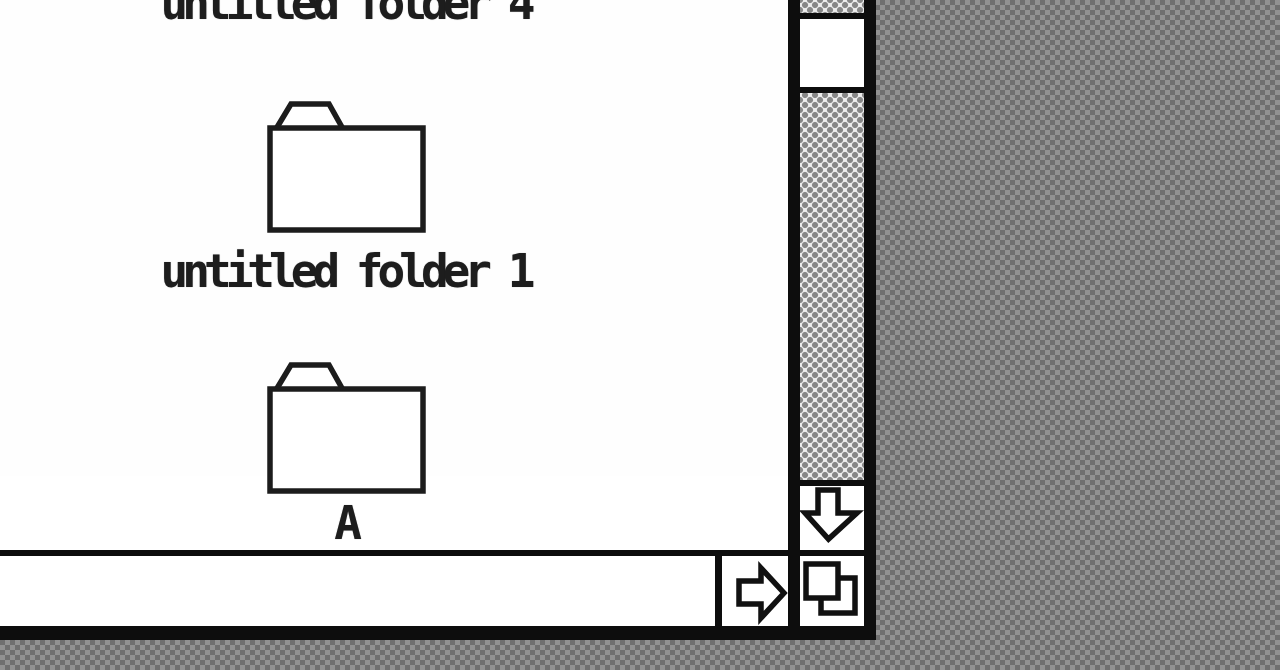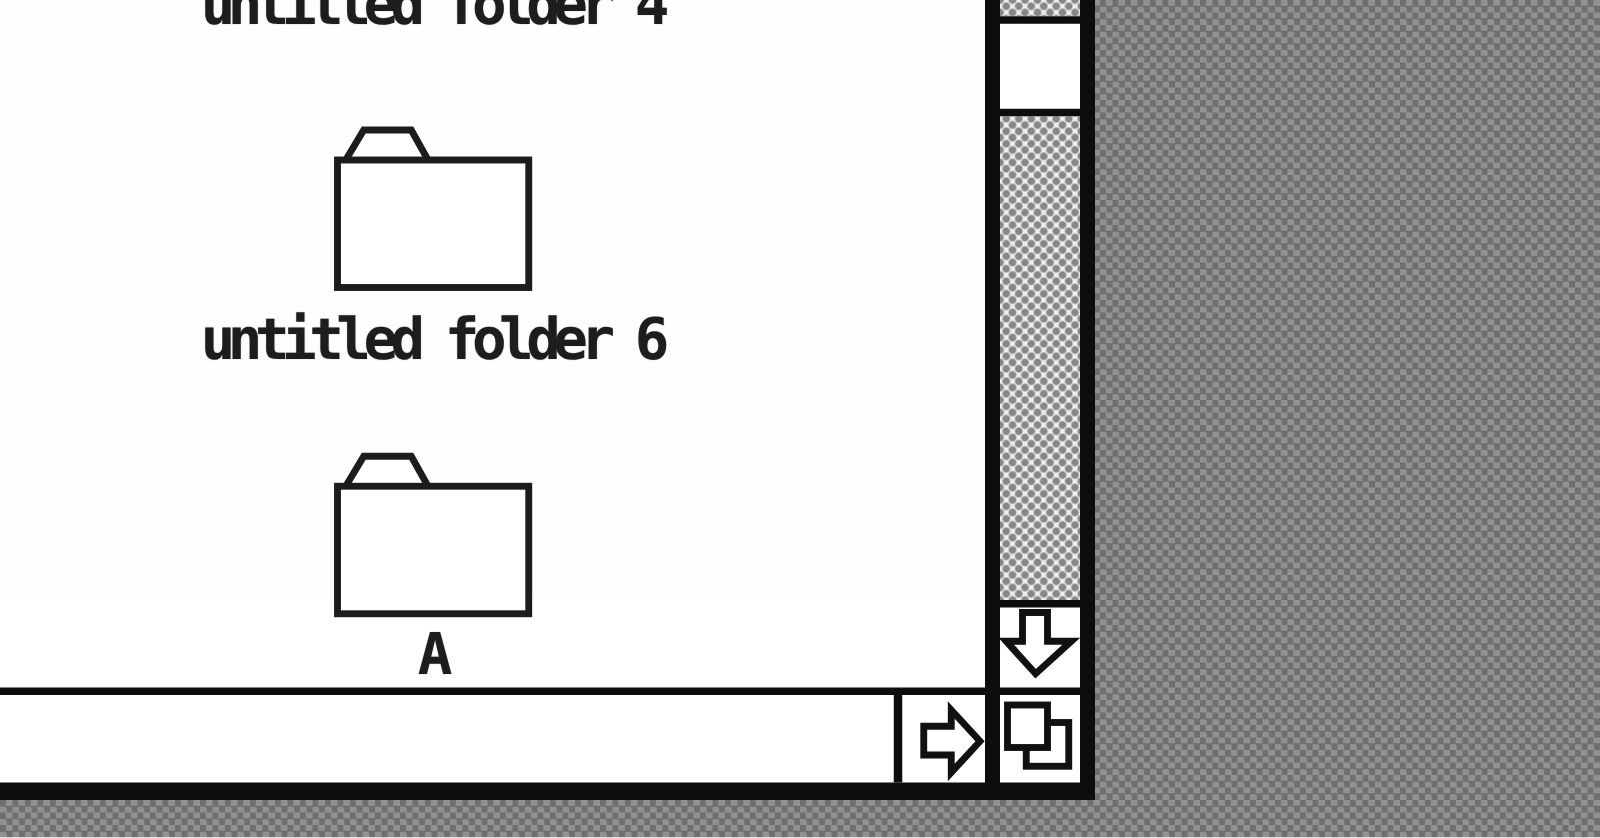--- a/index.html
+++ b/index.html
@@ -74,21 +74,21 @@
   <div class="window">
 
     <div class="content">
 
       <div class="icon-label" style="top:-20px">untitled folder 4</div>
 
       <svg class="folder-svg glyph" style="top:100px" width="164" height="134" viewBox="0 0 164 134">
         <polygon points="10,29 25,4 63,4 77,29" fill="#ffffff" stroke="#1c1c1c" stroke-width="5.5"></polygon>
         <rect x="4" y="28" width="153" height="102" fill="#ffffff" stroke="#1c1c1c" stroke-width="5.5"></rect>
       </svg>
-      <div class="icon-label" style="top:248px">untitled folder 6</div>
+      <div class="icon-label" style="top:248px">untitled folder 1</div>
 
       <svg class="folder-svg glyph" style="top:361px" width="164" height="134" viewBox="0 0 164 134">
         <polygon points="10,29 25,4 63,4 77,29" fill="#ffffff" stroke="#1c1c1c" stroke-width="5.5"></polygon>
         <rect x="4" y="28" width="153" height="102" fill="#ffffff" stroke="#1c1c1c" stroke-width="5.5"></rect>
       </svg>
       <div class="icon-label" style="top:500px">A</div>
     </div>
 
     <div class="v-track"></div>
     <div class="v-thumb"></div>

